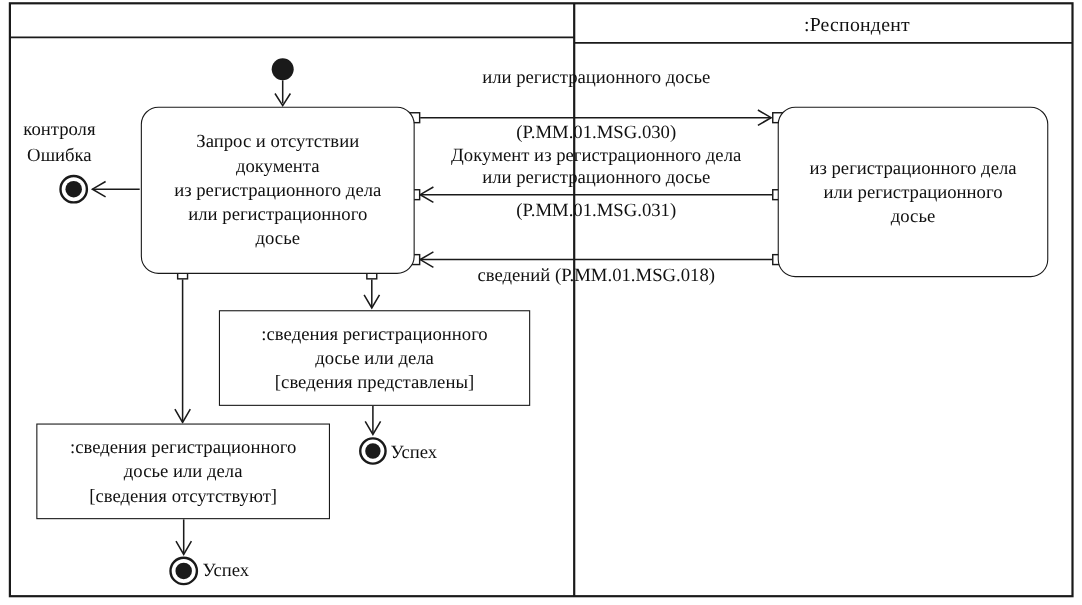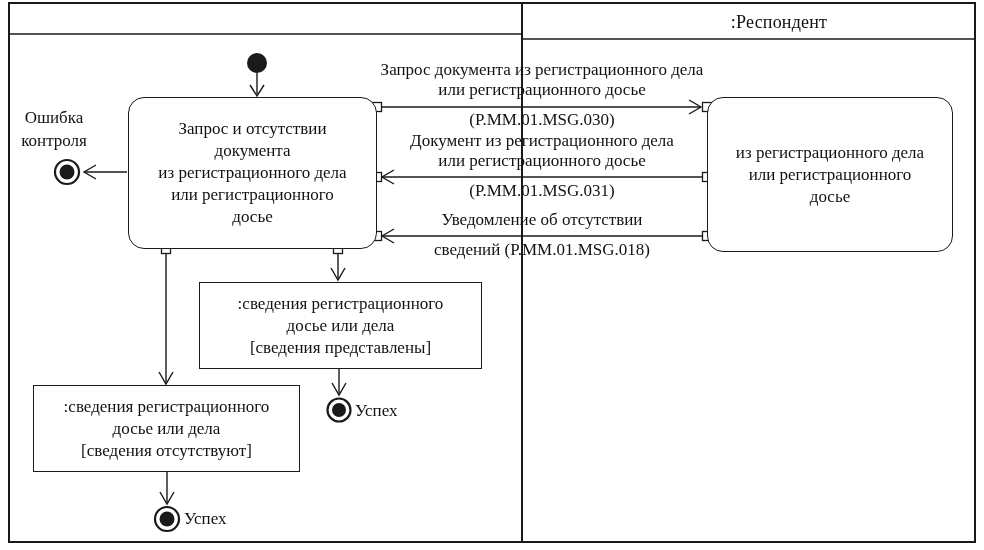--- a/index.html
+++ b/index.html
@@ -112,45 +112,41 @@
     <span class="line">досье</span>
   </div>
 
   <div class="abs activity-box" style="left:707px;top:97px;width:246px;height:155px;">
     <span class="line">из регистрационного дела</span>
     <span class="line">или регистрационного</span>
     <span class="line">досье</span>
   </div>
 
   <div class="abs msg-label" style="top:60px;">
-    <span class="line">Запрос документа из регистрационного дела</span>
     <span class="line">или регистрационного досье</span>
   </div>
   <div class="abs msg-label" style="top:110px;">
     <span class="line">(P.MM.01.MSG.030)</span>
   </div>
 
   <div class="abs msg-label" style="top:131px;">
     <span class="line">Документ из регистрационного дела</span>
     <span class="line">или регистрационного досье</span>
   </div>
   <div class="abs msg-label" style="top:181px;">
     <span class="line">(P.MM.01.MSG.031)</span>
   </div>
 
-  <div class="abs msg-label" style="top:210px;">
-    <span class="line">Уведомление об отсутствии</span>
-  </div>
   <div class="abs msg-label" style="top:240px;">
     <span class="line">сведений (P.MM.01.MSG.018)</span>
   </div>
 
   <div class="abs side-label" style="left:3px;top:106px;width:102px;">
+    <span class="line">контроля</span>
     <span class="line">Ошибка</span>
-    <span class="line">контроля</span>
   </div>
 
   <div class="abs object-box" style="left:199px;top:282px;width:283px;height:87px;">
     <span class="line">:сведения регистрационного</span>
     <span class="line">досье или дела</span>
     <span class="line">[сведения представлены]</span>
   </div>
 
   <div class="abs object-box" style="left:33px;top:385px;width:267px;height:87px;">
     <span class="line">:сведения регистрационного</span>

